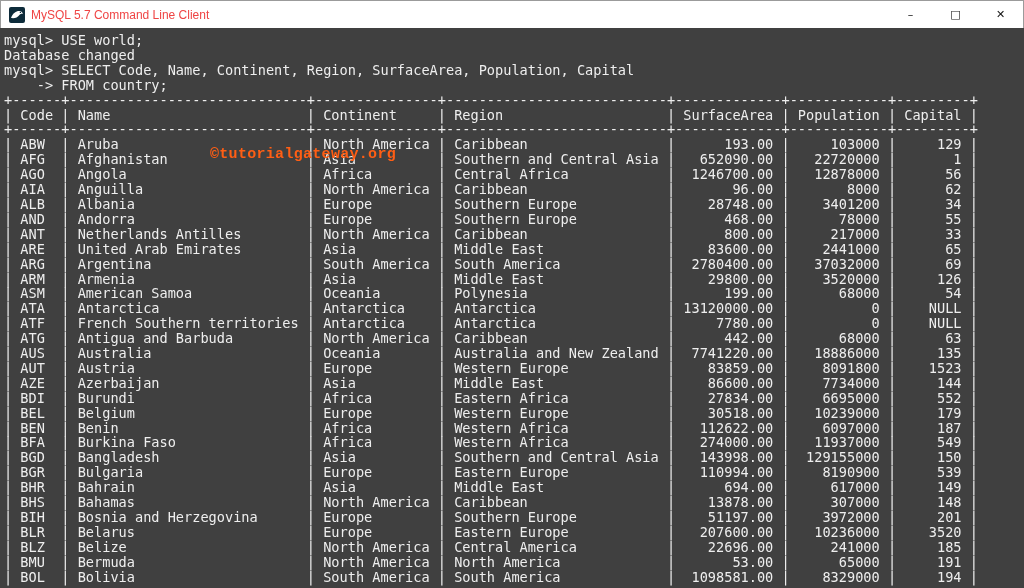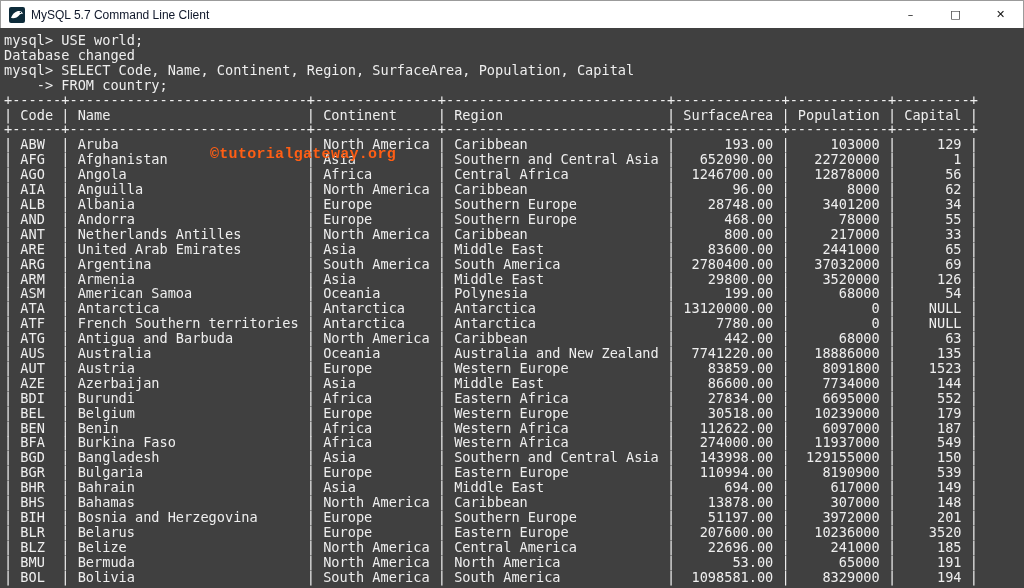--- a/index.html
+++ b/index.html
@@ -29,21 +29,21 @@
     flex: 0 0 28px;
   }
   .app-icon {
     width: 16px;
     height: 16px;
     margin: 0 6px 0 8px;
     display: inline-block;
   }
   .title {
     font-size: 12px;
-    color: #0f172a;
+    color: #ef4444;
     flex: 1 1 auto;
     white-space: nowrap;
   }
   .controls {
     display: flex;
     height: 100%;
   }
   .ctrl-btn {
     width: 45px;
     height: 100%;

